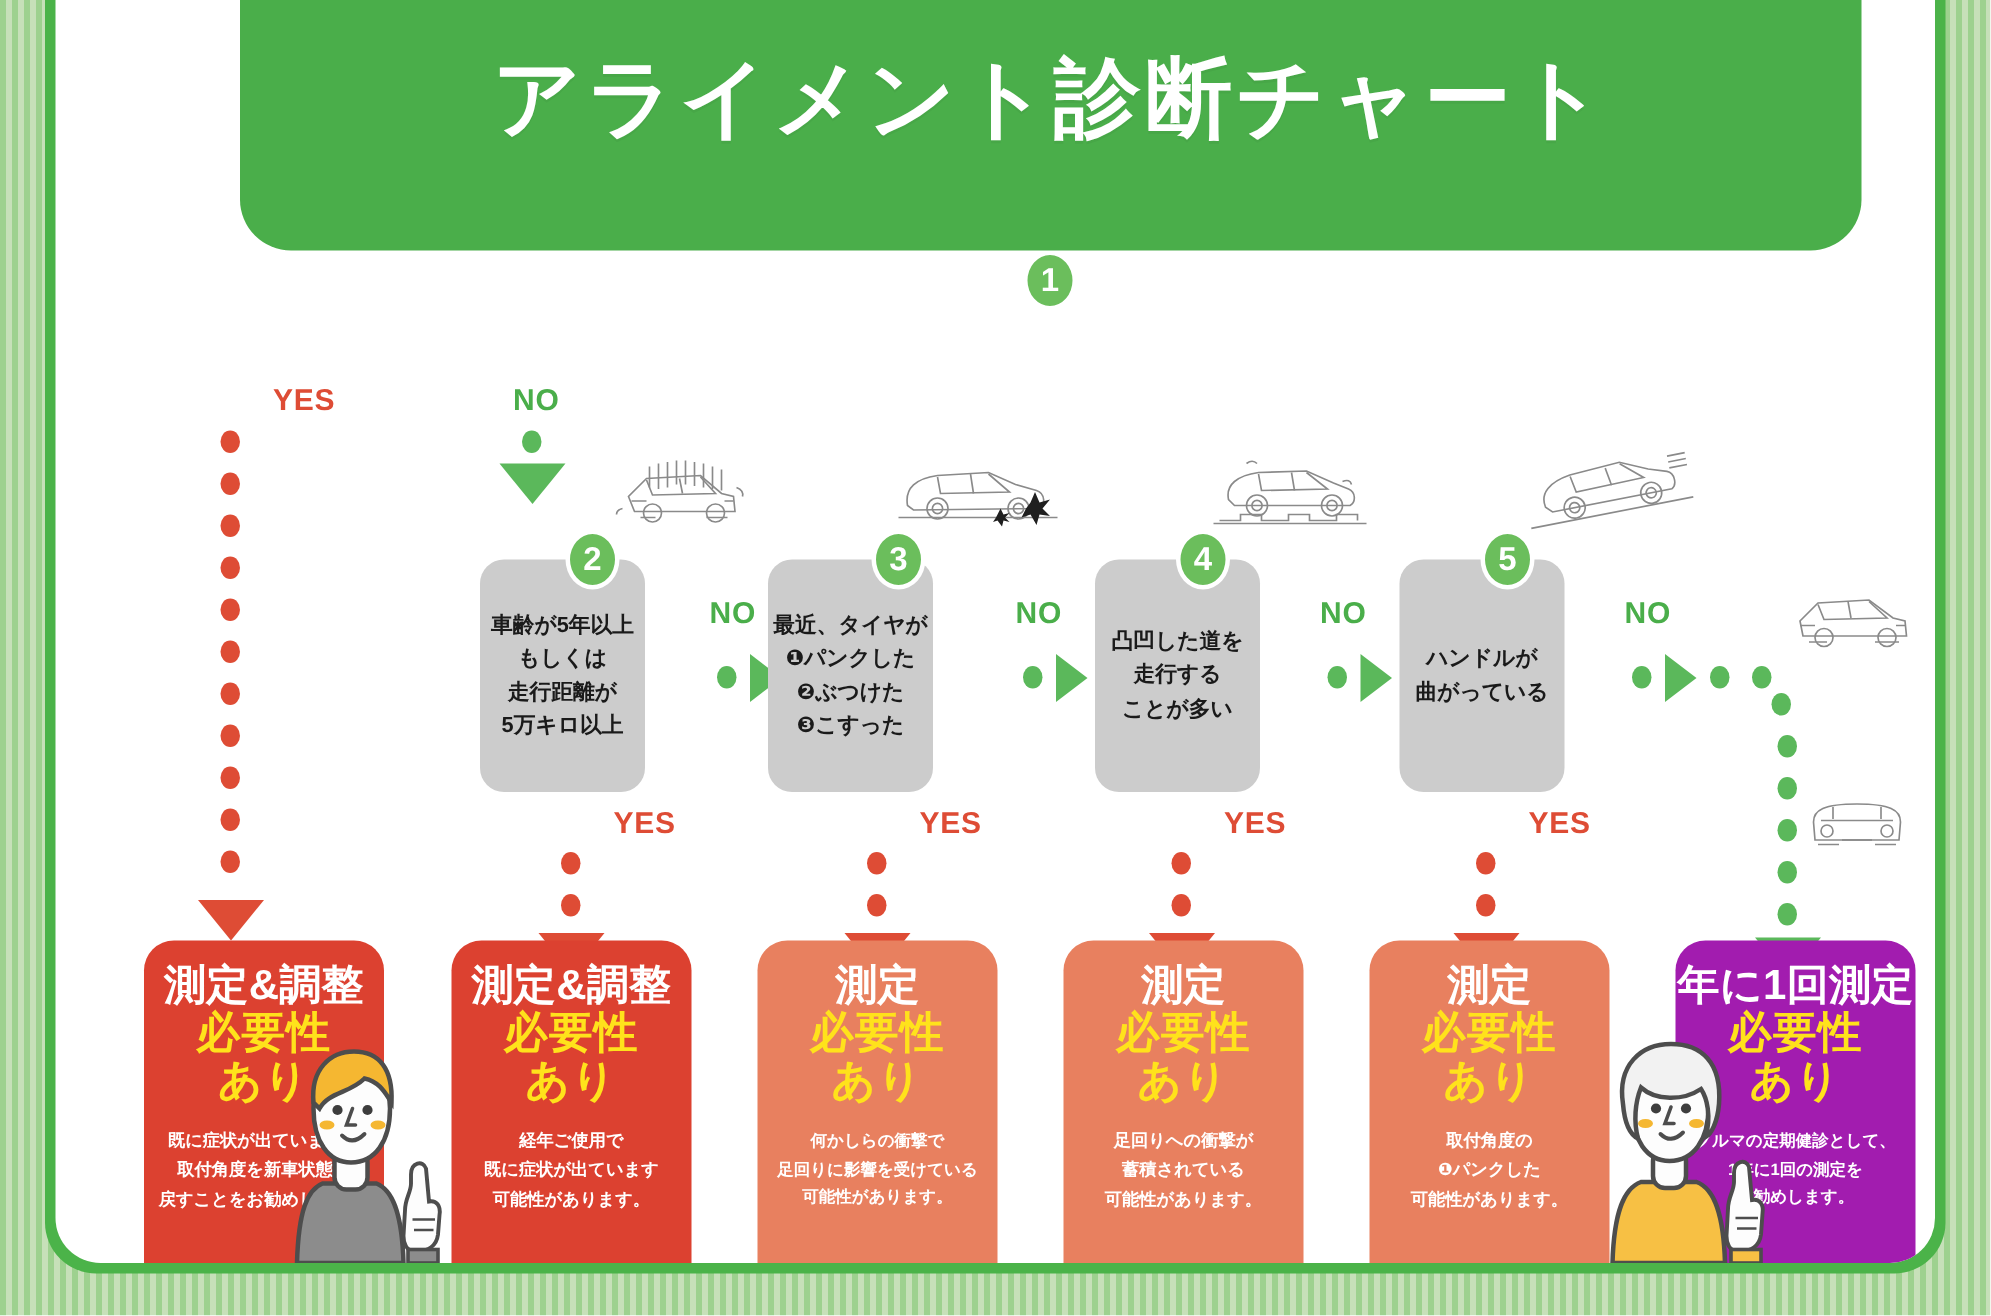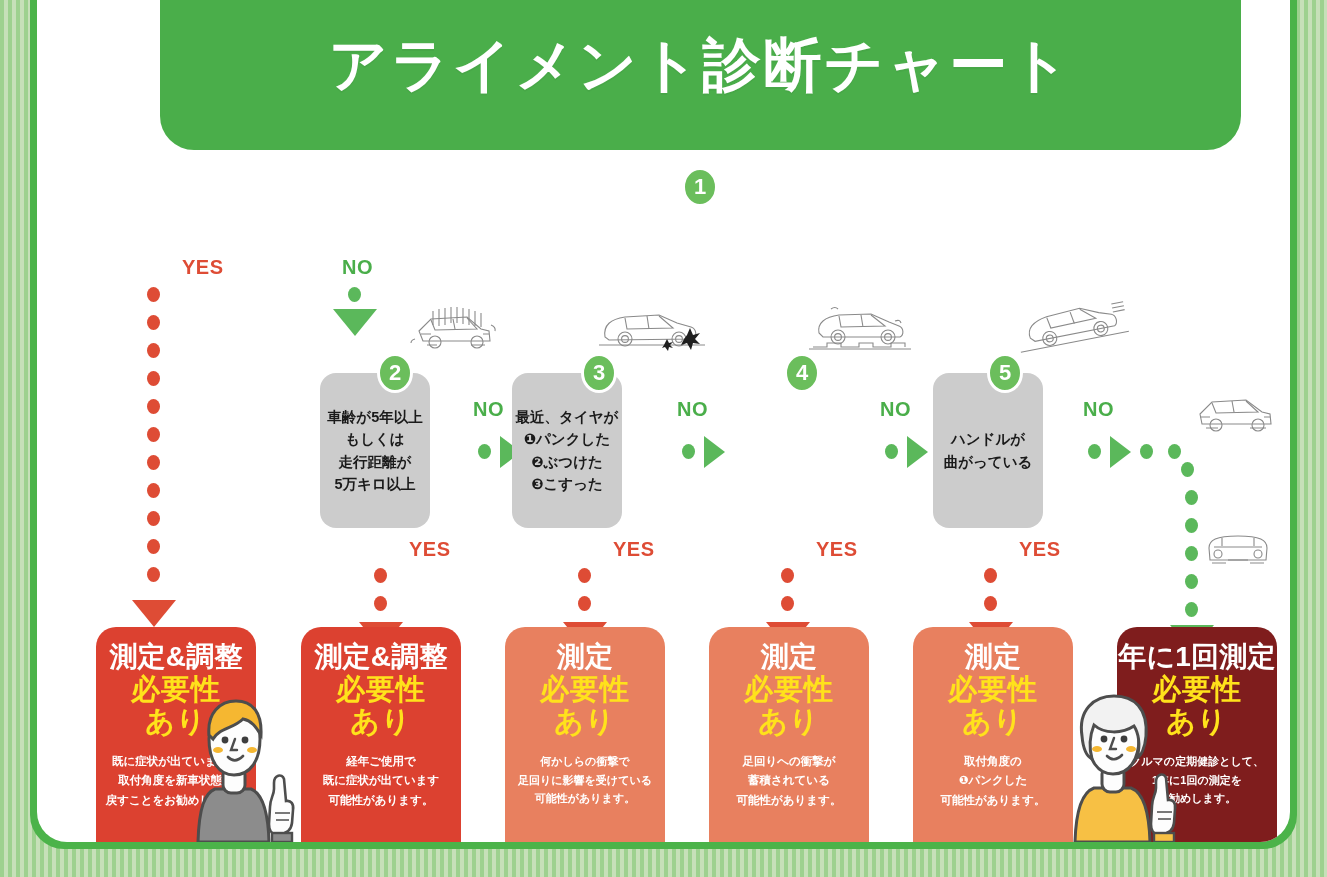--- a/index.html
+++ b/index.html
@@ -30,21 +30,21 @@
     left:37px; top:0px; right:37px; bottom:35px;
     background:#ffffff;
     border-radius:0 0 30px 30px;
     overflow:hidden;
   }
 
   
   #header {
     position:absolute;
     left:123px; top:0px;
-    width:1081px; height:150px;
+    width:1081px; height:167px;
     background:#4aae4a;
     border-radius:0 0 34px 34px;
     z-index:5;
   }
   #title {
     position:absolute;
     left:0; right:0; top:27px;
     text-align:center;
     color:#ffffff;
     font-size:58px;
@@ -346,20 +346,25 @@
     <div class="lbl yes" style="left:537px; top:538px;">YES</div>
     <div class="dot red" style="left:541px; top:568px;"></div>
     <div class="dot red" style="left:541px; top:596px;"></div>
     <div class="tri down-red" style="left:526px; top:622px;"></div>
 
     <div class="lbl no" style="left:640px; top:398px;">NO</div>
     <div class="dot green" style="left:645px; top:444px;"></div>
     <div class="tri right-green" style="left:667px; top:436px;"></div>
 
     <div class="badge" style="left:747px; top:353px;">4</div>
+    <div class="qbox" style="left:693px; top:373px;">
+      <span class="line">凸凹した道を</span>
+      <span class="line">走行する</span>
+      <span class="line">ことが多い</span>
+    </div>
     <div class="lbl yes" style="left:740px; top:538px;">YES</div>
     <div class="dot red" style="left:744px; top:568px;"></div>
     <div class="dot red" style="left:744px; top:596px;"></div>
     <div class="tri down-red" style="left:729px; top:622px;"></div>
 
     <div class="lbl no" style="left:843px; top:398px;">NO</div>
     <div class="dot green" style="left:848px; top:444px;"></div>
     <div class="tri right-green" style="left:870px; top:436px;"></div>
 
     <div class="badge" style="left:950px; top:353px;">5</div>
@@ -433,21 +438,21 @@
       <div class="head">測定</div>
       <div class="big">必要性</div>
       <div class="big">あり</div>
       <div class="desc">
         <div>取付角度の</div>
         <div>❶パンクした</div>
         <div>可能性があります。</div>
       </div>
     </div>
 
-    <div class="rcard wide-desc" style="left:1080px; background:#7f1d1d;">
+    <div class="rcard wide-desc" style="left:1080px; background:#a21caf;">
       <div class="head">年に1回測定</div>
       <div class="big">必要性</div>
       <div class="big">あり</div>
       <div class="desc">
         <div>クルマの定期健診として、</div>
         <div>1年に1回の測定を</div>
         <div>お勧めします。</div>
       </div>
     </div>
 

